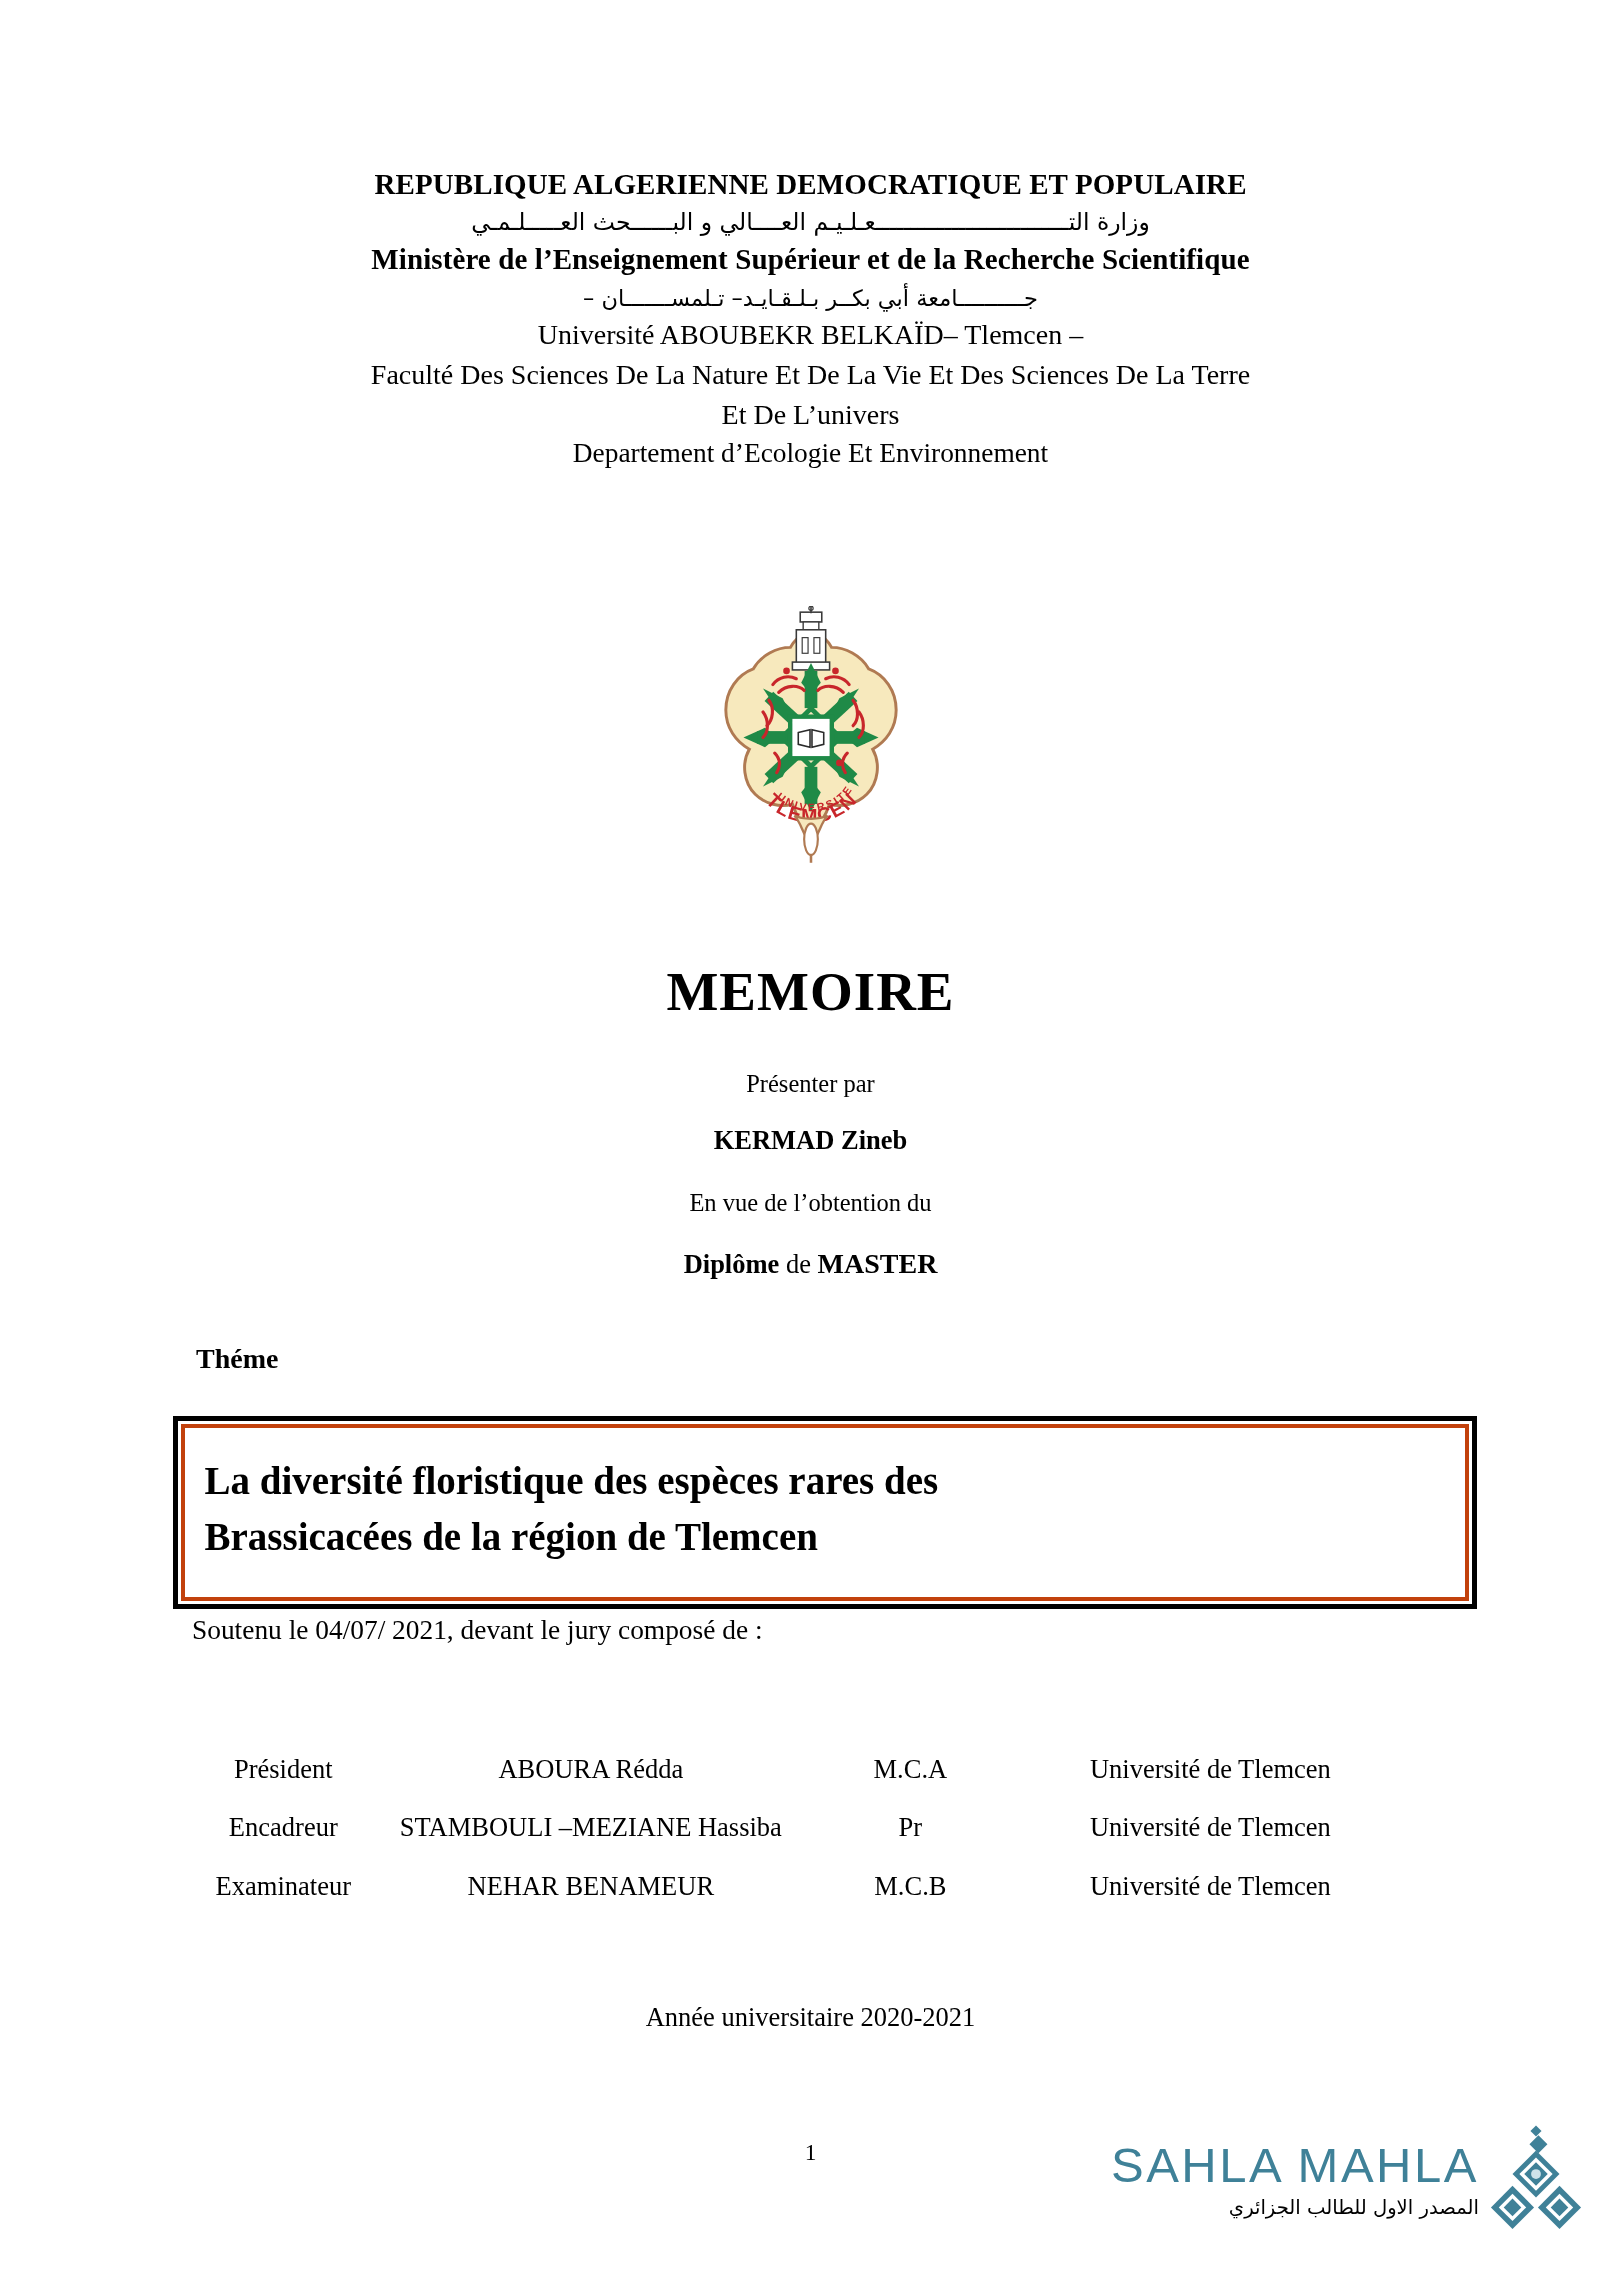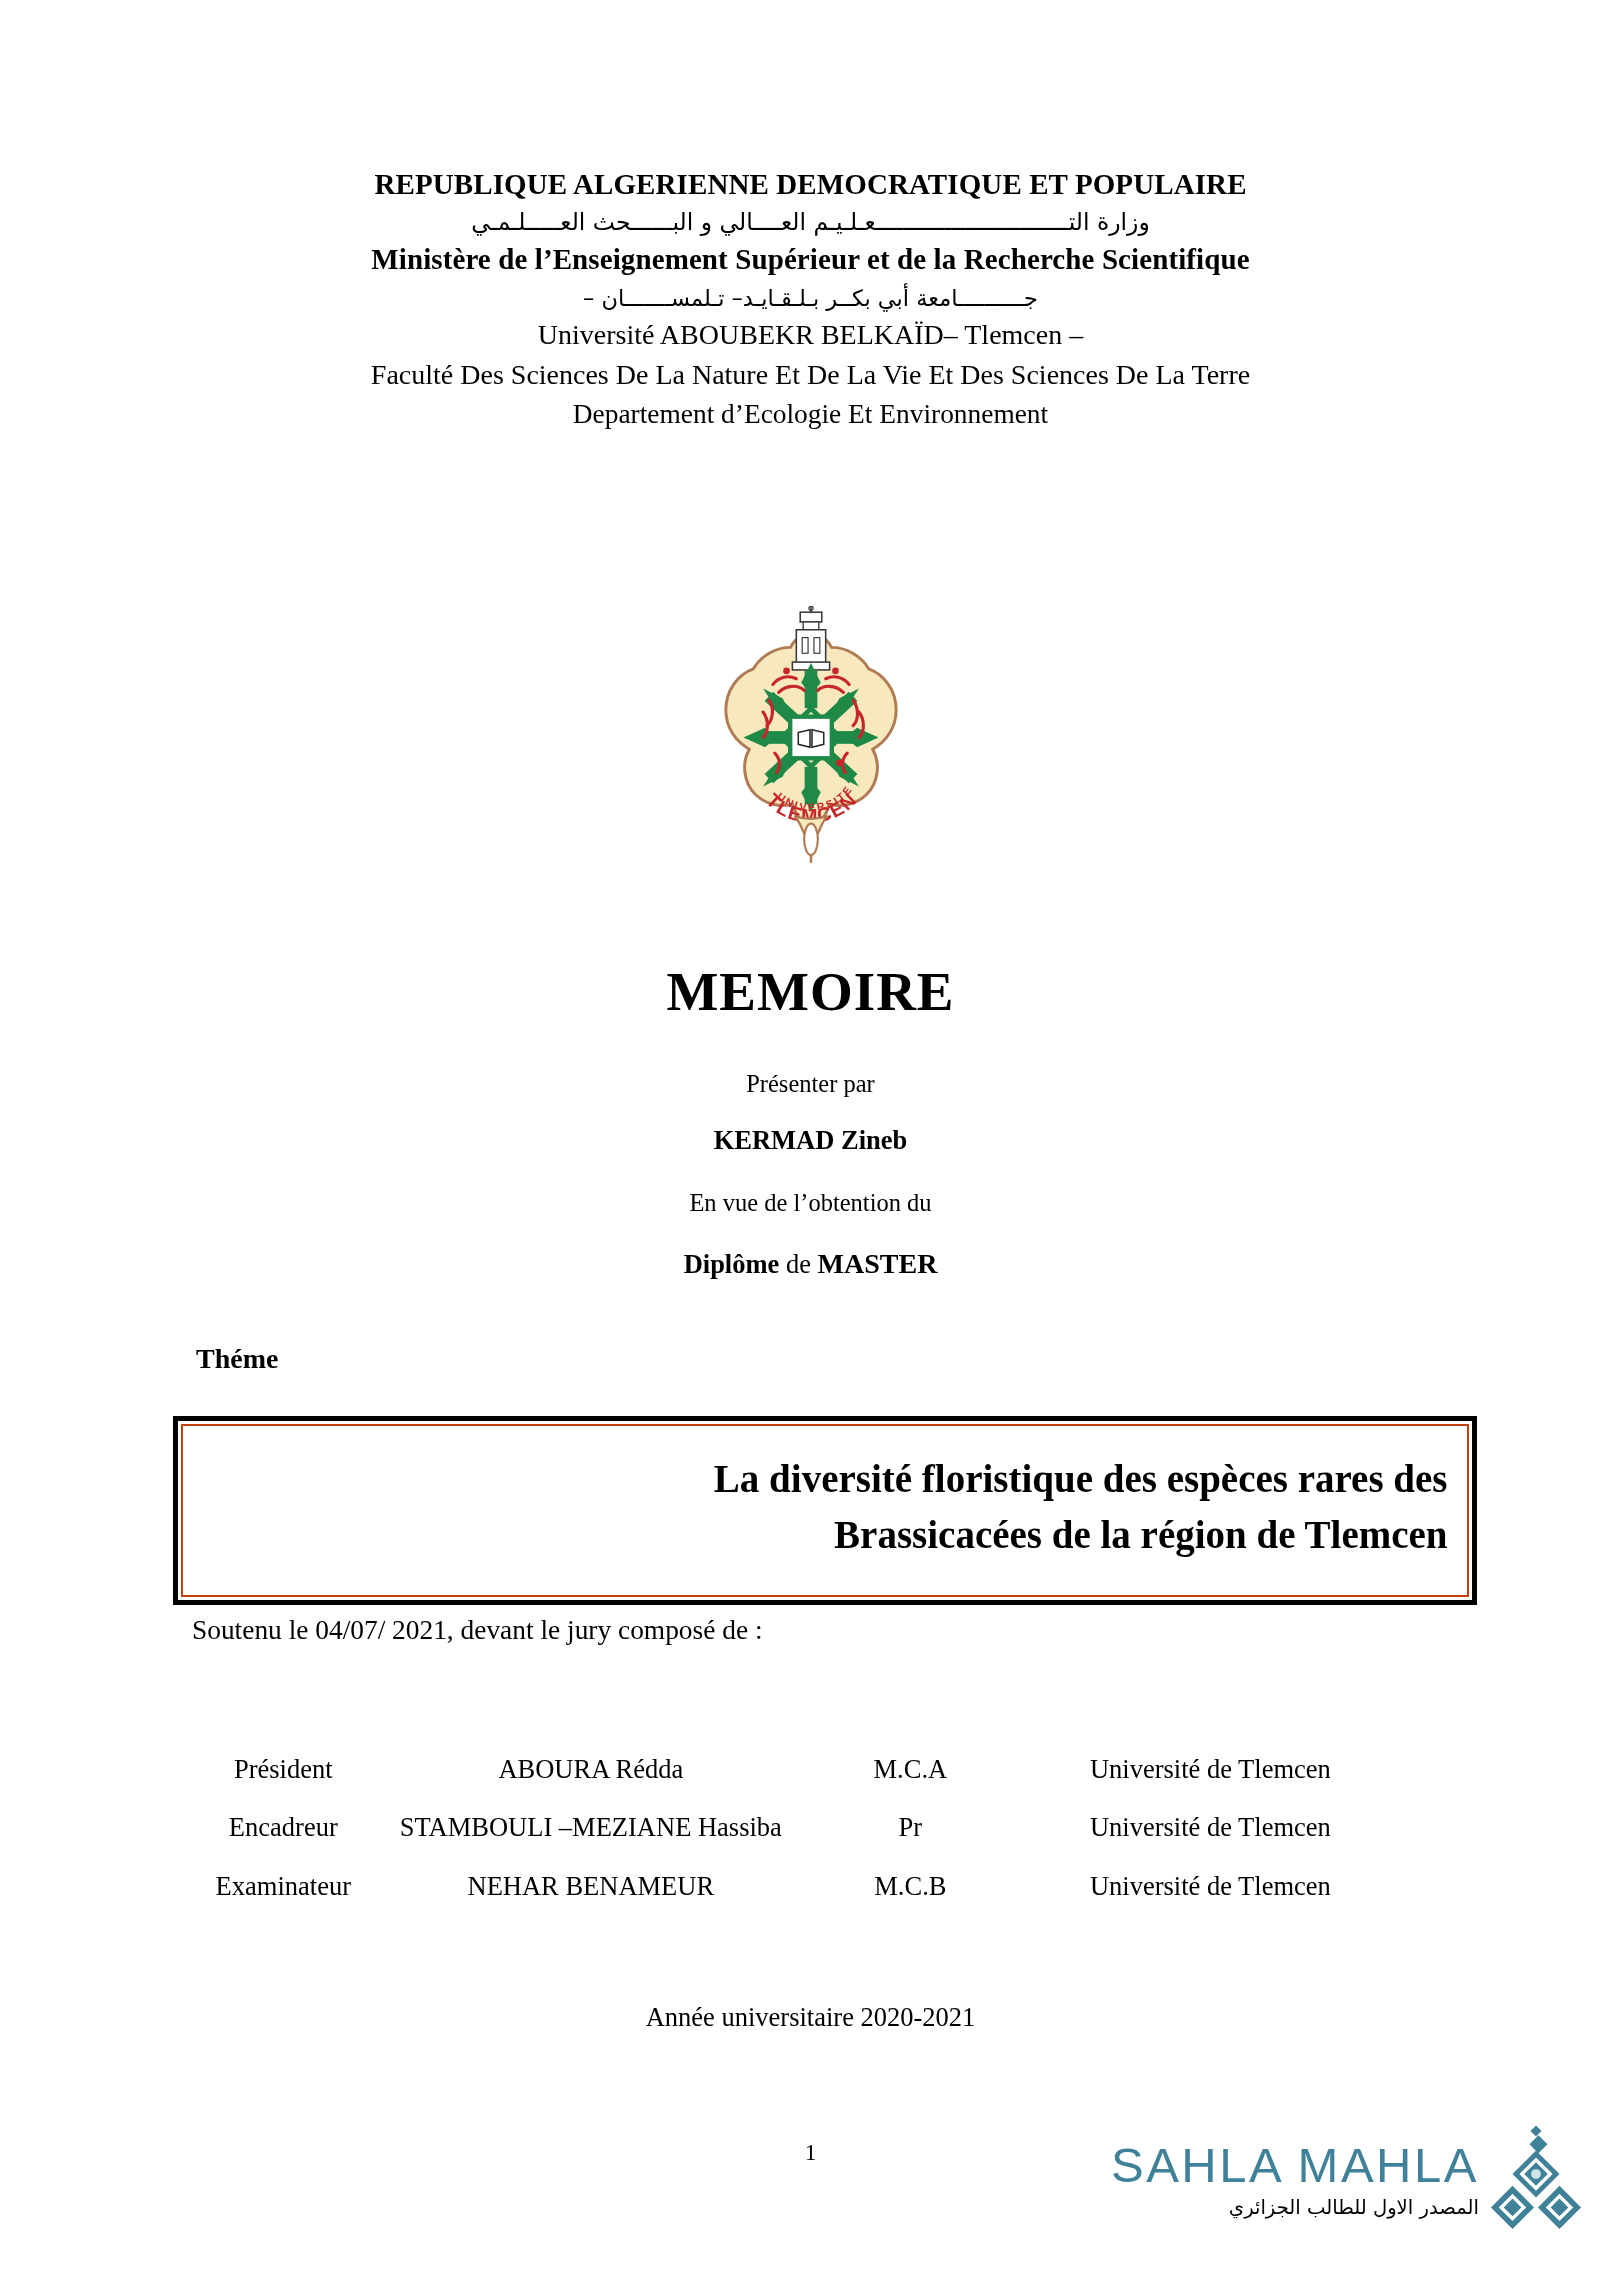--- a/index.html
+++ b/index.html
@@ -126,23 +126,23 @@
   .title-box {
     position: absolute;
     left: 173px;
     top: 1416px;
     width: 1304px;
     box-sizing: border-box;
     border: 5.9px solid #000;
     padding: 2.9px;
   }
   .title-box-inner {
-    border: 2px solid #c2410c;
+    border: 4px solid #c2410c;
     padding: 25.5px 19.6px 33px 19.6px;
-    text-align: right;
+    text-align: left;
   }
   .title-line {
     font-size: 39px;
     font-weight: bold;
     line-height: 1.42;
   }
 
   
   .soutenu {
     position: absolute;
@@ -224,20 +224,21 @@
 
 <div class="page">
 
   <div class="header">
     <div class="line-fr-bold">REPUBLIQUE ALGERIENNE DEMOCRATIQUE ET POPULAIRE</div>
     <div class="line-ar">وزارة التــــــــــــــــــــــــــــعـلـيـم العــــالي و البــــــحث العـــــلـمـي</div>
     <div class="line-fr-bold">Ministère de l’Enseignement Supérieur et de la Recherche Scientifique</div>
     <div class="line-ar-2">جــــــــــامعة أبي بكــر بـلـقـايـد– تـلمســـــــان –</div>
     <div class="line-fr">Université ABOUBEKR BELKAÏD– Tlemcen –</div>
     <div class="line-fr">Faculté Des Sciences De La Nature Et De La Vie Et Des Sciences De La Terre</div>
+    <div class="line-fr">Et De L’univers</div>
     <div class="line-fr-sm">Departement d’Ecologie Et Environnement</div>
   </div>
 
   <div class="logo-wrap">
     <svg width="186" height="260" viewBox="0 0 190 265">
 
       <path d="M95 22
                C 86 28 78 34 74 42
                C 60 42 44 50 36 64
                C 20 70 8 86 8 106

